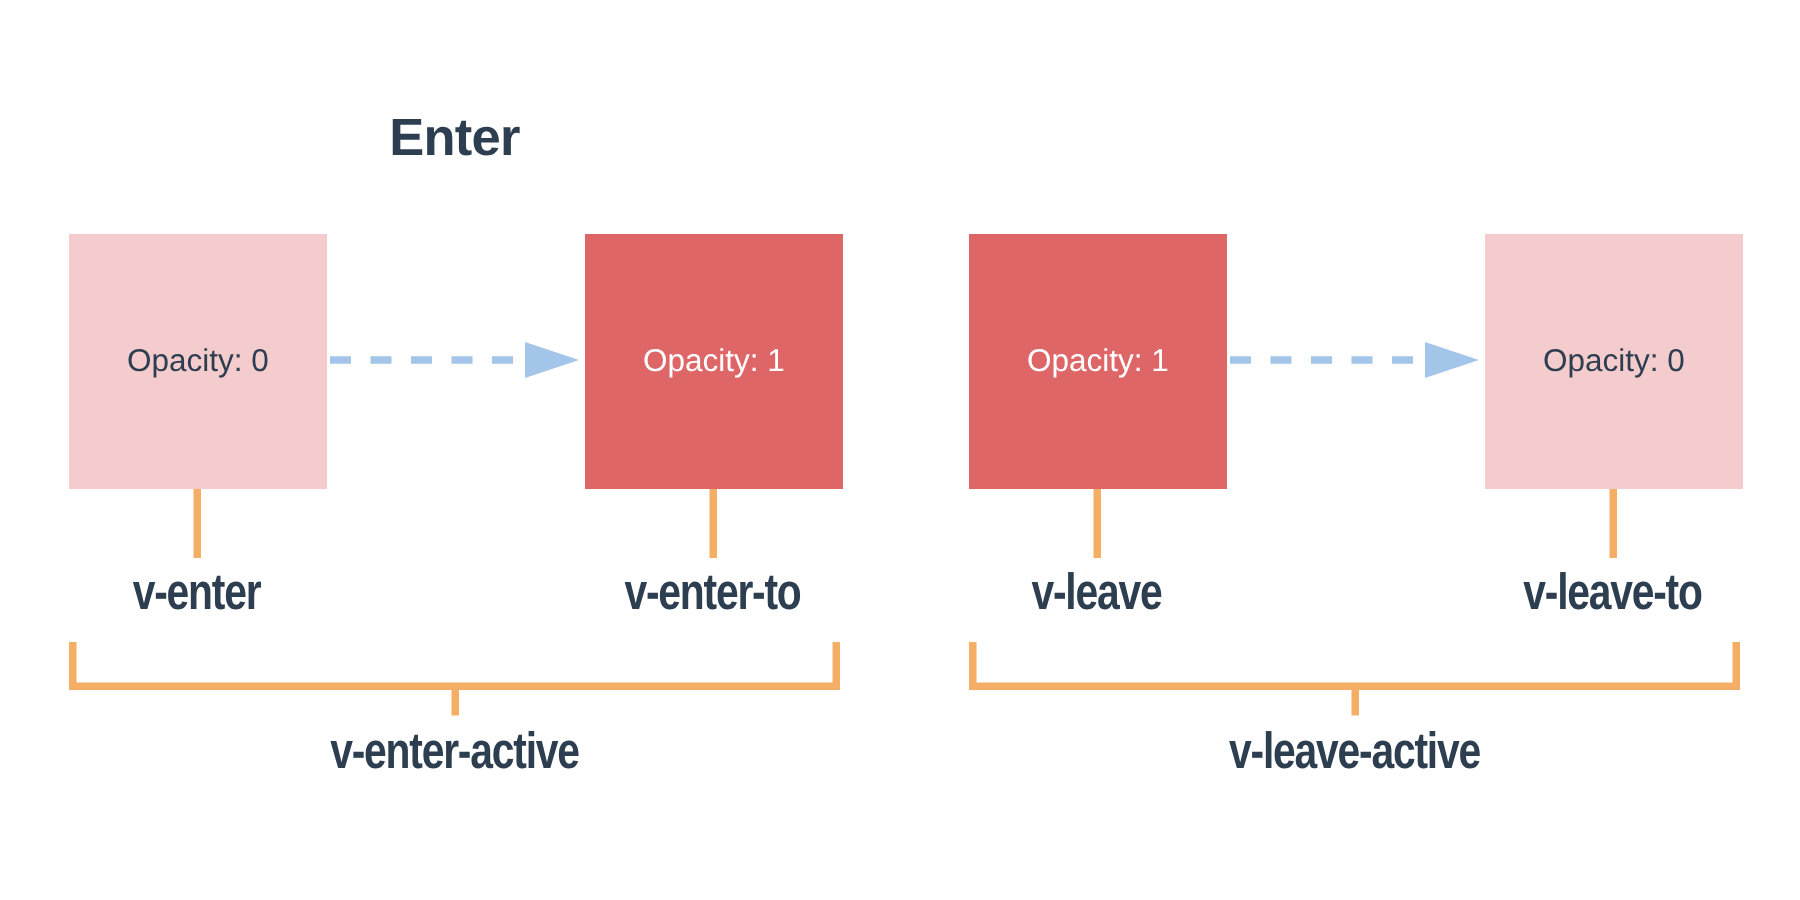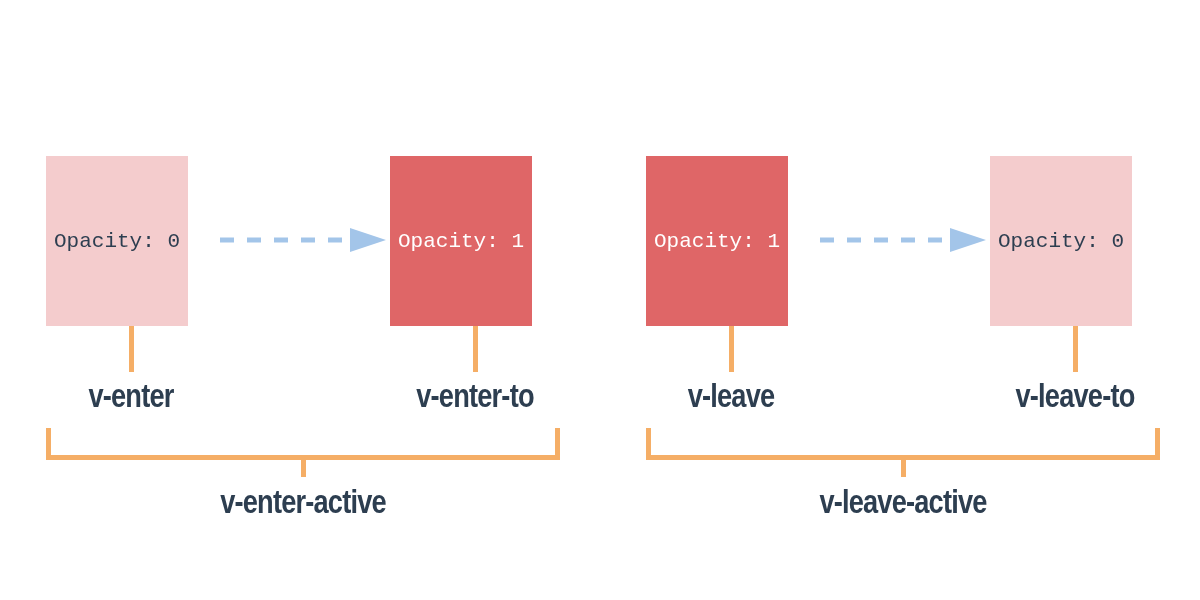--- a/index.html
+++ b/index.html
@@ -33,26 +33,25 @@
     text-align: center;
     font-size: 35px;
     font-weight: bold;
     letter-spacing: -0.5px;
     color: var(--navy, #2d3e50);
   }
 
   .box {
     position: absolute;
     top: 156px;
-    width: 142px;
+    width: 172px;
     height: 170px;
     display: flex;
     align-items: center;
     justify-content: center;
-    font-family: Liberation Mono, monospace;
   }
   .box-start { left: 0; }
   .box-end   { left: 344px; }
   .box.light { background: var(--pink, #f4cccd); color: var(--navy, #2d3e50); }
   .box.solid { background: var(--red, #df6667);  color: var(--white, #ffffff); }
   .box-text  { font-size: 21px; }
 
   .arrow {
     position: absolute;
     left: 172px;
@@ -112,20 +111,21 @@
     background: var(--orange, #f5ae66);
   }
   .label-active { left: 7px; top: 482px; width: 500px; }
 </style>
 </head>
 <body>
 
 <div class="diagram">
 
   <section class="panel panel-enter">
+    <h2 class="title">Enter</h2>
 
     <div class="box light box-start">
       <span class="box-text">Opacity: 0</span>
     </div>
 
     <svg class="arrow" viewBox="0 0 172 32" aria-hidden="true">
       <line class="arrow-line" x1="2" y1="16" x2="134" y2="16"></line>
       <polygon class="arrow-head" points="132,4 168,16 132,28"></polygon>
     </svg>
 

